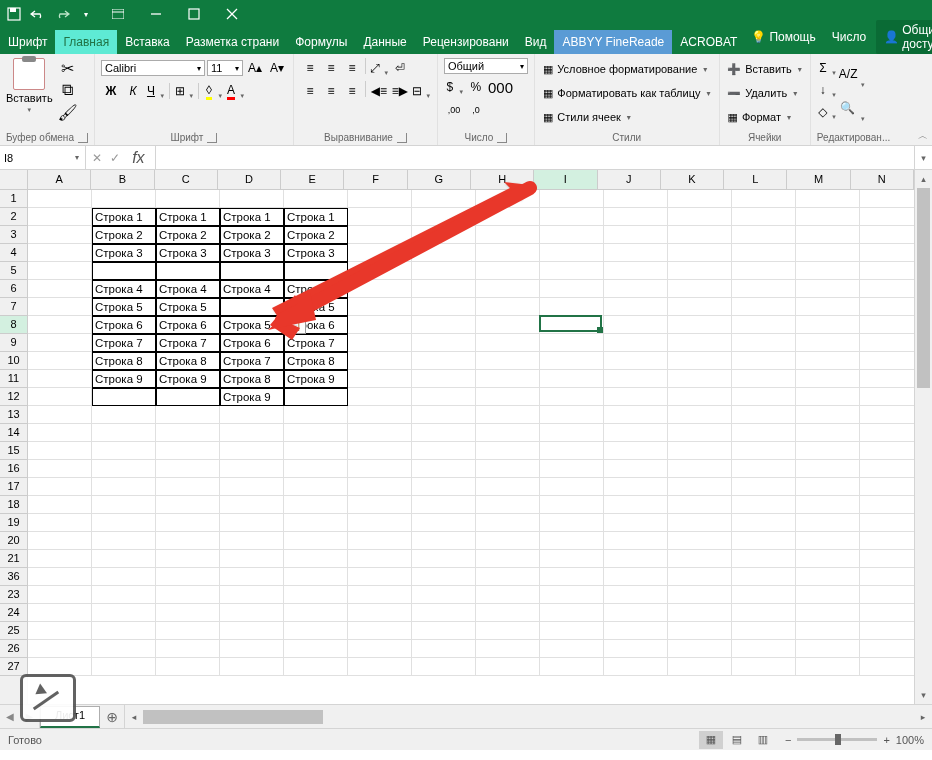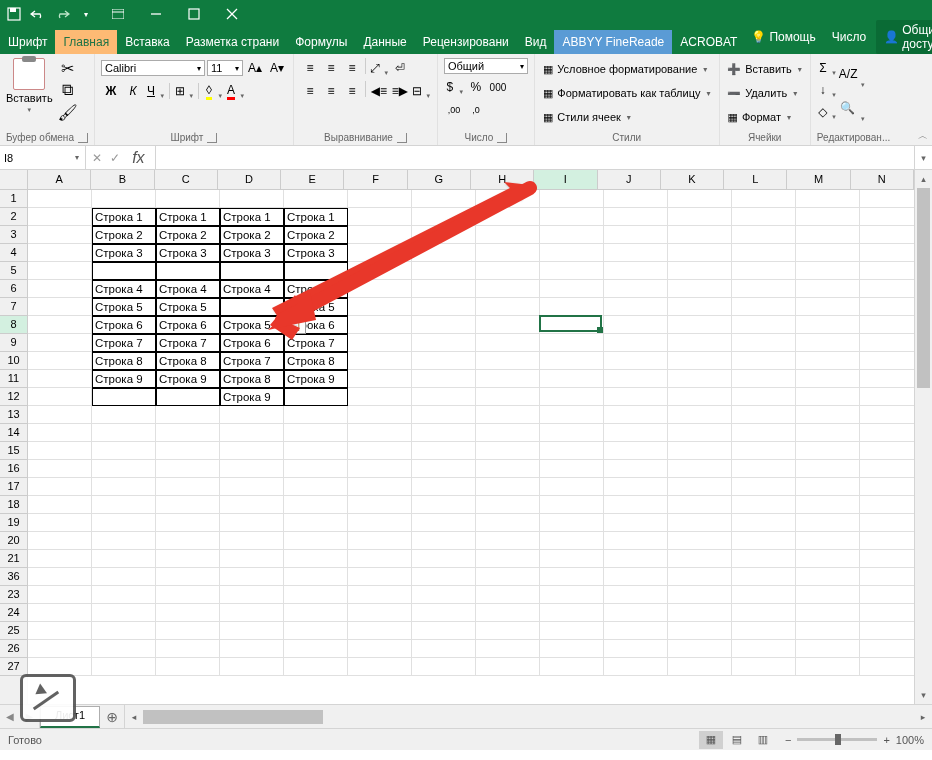--- a/index.html
+++ b/index.html
@@ -9,21 +9,21 @@
 .titlebar { height: 28px; background: #0f7b3f; display: flex; align-items: center; color: #fff; font-size: 12px; }
 .qat { display: flex; align-items: center; gap: 8px; padding: 0 6px; }
 .qat-icon { width: 16px; height: 16px; display: flex; align-items: center; justify-content: center; cursor: pointer; }
 .title-text { flex: 1; text-align: center; }
 .win-controls { display: flex; gap: 2px; padding-right: 4px; }
 .win-btn { width: 36px; height: 24px; display: flex; align-items: center; justify-content: center; cursor: pointer; }
 
 
 .tabstrip { height: 26px; background: #0f7b3f; display: flex; align-items: flex-end; font-size: 12px; }
 .tab { padding: 5px 8px; color: #fff; cursor: pointer; white-space: nowrap; }
-.tab.active { background: #fdba74; color: #217346; }
+.tab.active { background: #5eead4; color: #217346; }
 .tab.abbyy { background: #5a9bd5; color: #fff; }
 .tab-right { margin-left: auto; display: flex; align-items: center; gap: 4px; padding-right: 8px; color: #fff; }
 .tab-btn { display: flex; align-items: center; gap: 3px; padding: 3px 6px; cursor: pointer; }
 .share-btn { background: #0a6b35; border-radius: 2px; padding: 3px 8px; }
 
 
 .ribbon { height: 92px; background: #f1f1f1; border-bottom: 1px solid #d4d4d4; display: flex; position: relative; }
 .ribbon-group { border-right: 1px solid #e1e1e1; padding: 4px 6px 0; display: flex; flex-direction: column; }
 .ribbon-group-label { font-size: 10px; color: #666; text-align: center; padding: 2px 0; margin-top: auto; display: flex; justify-content: center; align-items: center; gap: 4px; }
 .dialog-launcher { width: 10px; height: 10px; border: 1px solid #888; border-top: none; border-left: none; cursor: pointer; }
@@ -305,21 +305,21 @@
 
   <div class="ribbon-group">
     <div class="num-body">
       <div class="combo num-combo">
           <span>Общий</span>
           <span style="font-size:8px;">▾</span>
         </div>
       <div class="font-row">
         <div class="ribbon-btn dd">$</div>
         <div class="ribbon-btn">%</div>
-        <div class="ribbon-btn" style="font-size:10px;">000</div>
+        <div class="ribbon-btn" style="font-size:15px;">000</div>
       </div>
       <div class="font-row">
         <div class="ribbon-btn" style="font-size:9px;">,00</div>
         <div class="ribbon-btn" style="font-size:9px;">,0</div>
       </div>
     </div>
     <div class="ribbon-group-label">
         <span>Число</span>
         <span class="dialog-launcher"></span>
       </div>

